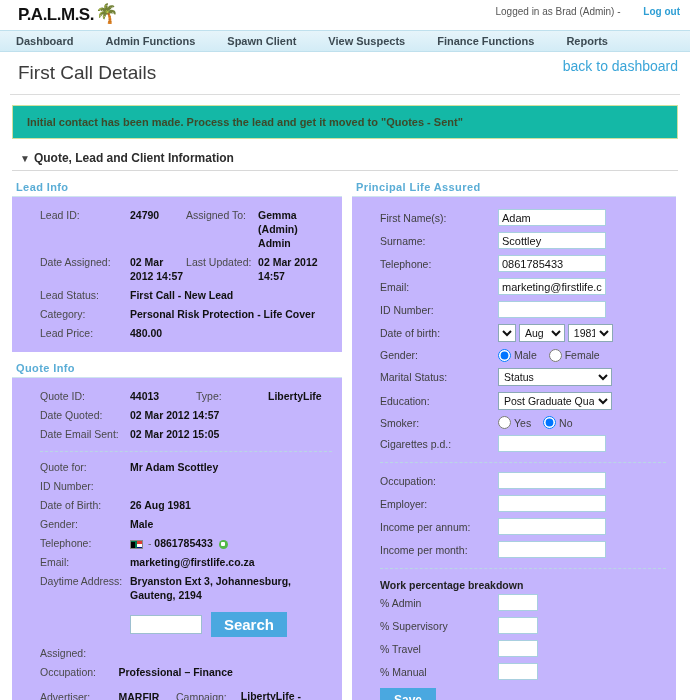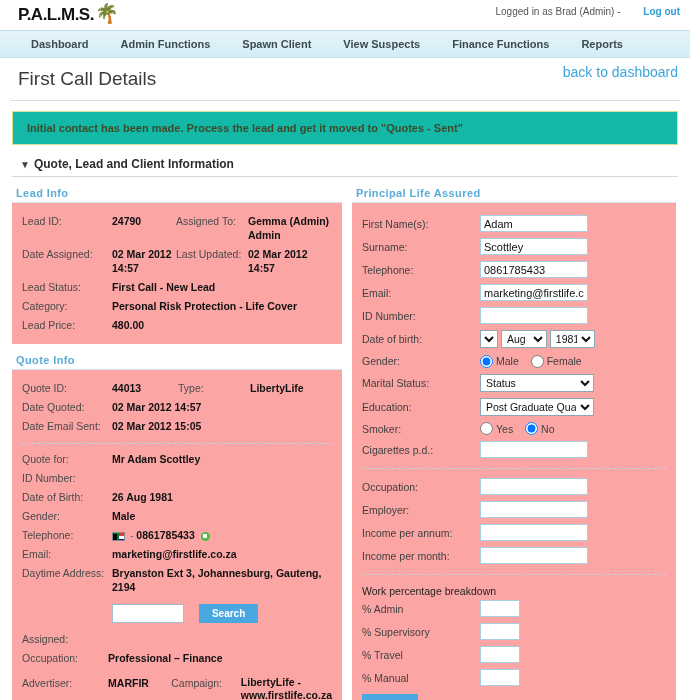--- a/index.html
+++ b/index.html
@@ -24,26 +24,26 @@
   }
   .logo .palm { font-size:19px; margin-left:1px; }
   .login-info {
     position:absolute; right:10px; top:6px;
     font-size:10px; color:#555;
   }
   .login-info a { color:#2e9ed4; text-decoration:none; font-weight:bold;margin-left:20px; }
 
   
   .navbar {
-    height:28px;
+    height:22px;
     background:linear-gradient(#e6f4fa,#d3ecf6);
     border-top:1px solid #bfe0ed;
     border-bottom:1px solid #bfe0ed;
     display:flex; align-items:center;
-    padding-left:31px;
+    padding-left:16px;
   }
   .navbar a {
     font-size:11px; font-weight:bold; color:#3c4a52;
     text-decoration:none; margin-right:32px; white-space:nowrap;
   }
 
   
   .title-row { position:relative; padding:10px 14px 6px 18px; }
   h1 {
     margin:0; font-size:19px; font-weight:normal;
@@ -78,22 +78,22 @@
   .col-left { width:330px; }
   .col-right { width:324px; }
 
   .panel-title {
     color:#5aadd6; font-weight:bold; font-size:11px;
     letter-spacing:0.4px;
     padding:2px 0 3px 4px;
     border-bottom:1px solid #cfe4ee;
   }
   .panel-body {
-    background:#fca5a5;
-    padding:9px 10px 9px 10px;
+    background:#c4b5fd;
+    padding:9px 10px 9px 28px;
   }
 
   table.kv { width:100%; border-collapse:collapse; }
   table.kv td { padding:2px 0 3px 0; vertical-align:top; font-size:10.5px; line-height:14px; }
   td.k { color:#4a4a4a; width:90px; }
   td.v { color:#111; font-weight:bold;margin-top:24px; }
   td.k2 { color:#4a4a4a; width:72px; }
   td.v2 { color:#111; font-weight:bold; }
 
   .dotted-sep {
@@ -124,22 +124,22 @@
 
   .search-row { margin-top:5px; }
   .search-input {
     width:72px; height:19px; border:1px solid #9dbfd0;
     background:#fff; vertical-align:middle;
     font-family:"Liberation Sans", sans-serif; font-size:11px;
     padding:1px 3px;
   }
   .search-btn {
     display:inline-block; vertical-align:middle;
-    background:#4aa8e0; color:#fff; font-weight:bold; font-size:10px;
-    border:none; padding:4px 13px; margin-left:12px; cursor:pointer;
+    background:#4aa8e0; color:#fff; font-weight:bold; font-size:15px;
+    border:none; padding:4px 13px; margin-left:6px; cursor:pointer;
     font-family:"Liberation Sans", sans-serif;
   }
 
   
   table.form { width:100%; border-collapse:collapse; }
   table.form td { padding:3px 0; vertical-align:middle; font-size:10.5px; }
   td.fl { width:118px; color:#3f3f3f; }
   .inp {
     width:108px; height:17px;
     border:1px solid #a8cfdf; background:#fff;
@@ -152,21 +152,21 @@
     font-family:"Liberation Sans", sans-serif; font-size:10.5px;
     padding:0 1px; color:#111;
   }
   .sel.d { width:18px; }
   .sel.m { width:46px; }
   .sel.y { width:45px; }
   .sel.full { width:114px; }
   .radio-line { font-size:10.5px; color:#3f3f3f; }
   .radio-line input { margin:0 3px 0 0; vertical-align:middle; }
   .radio-line label { margin-right:9px; vertical-align:middle; }
-  .sub-head { font-weight:normal; font-size:10.5px; color:#222; padding-top:4px; }
+  .sub-head { font-weight:bold; font-size:10.5px; color:#222; padding-top:4px; }
   .save-btn {
     background:#4aa8e0; color:#fff; font-weight:bold; font-size:12px;
     border:none; padding:5px 14px; cursor:pointer; margin-top:5px;
     font-family:"Liberation Sans", sans-serif;
   }
 </style>
 </head>
 <body>
 
 <div class="page">

